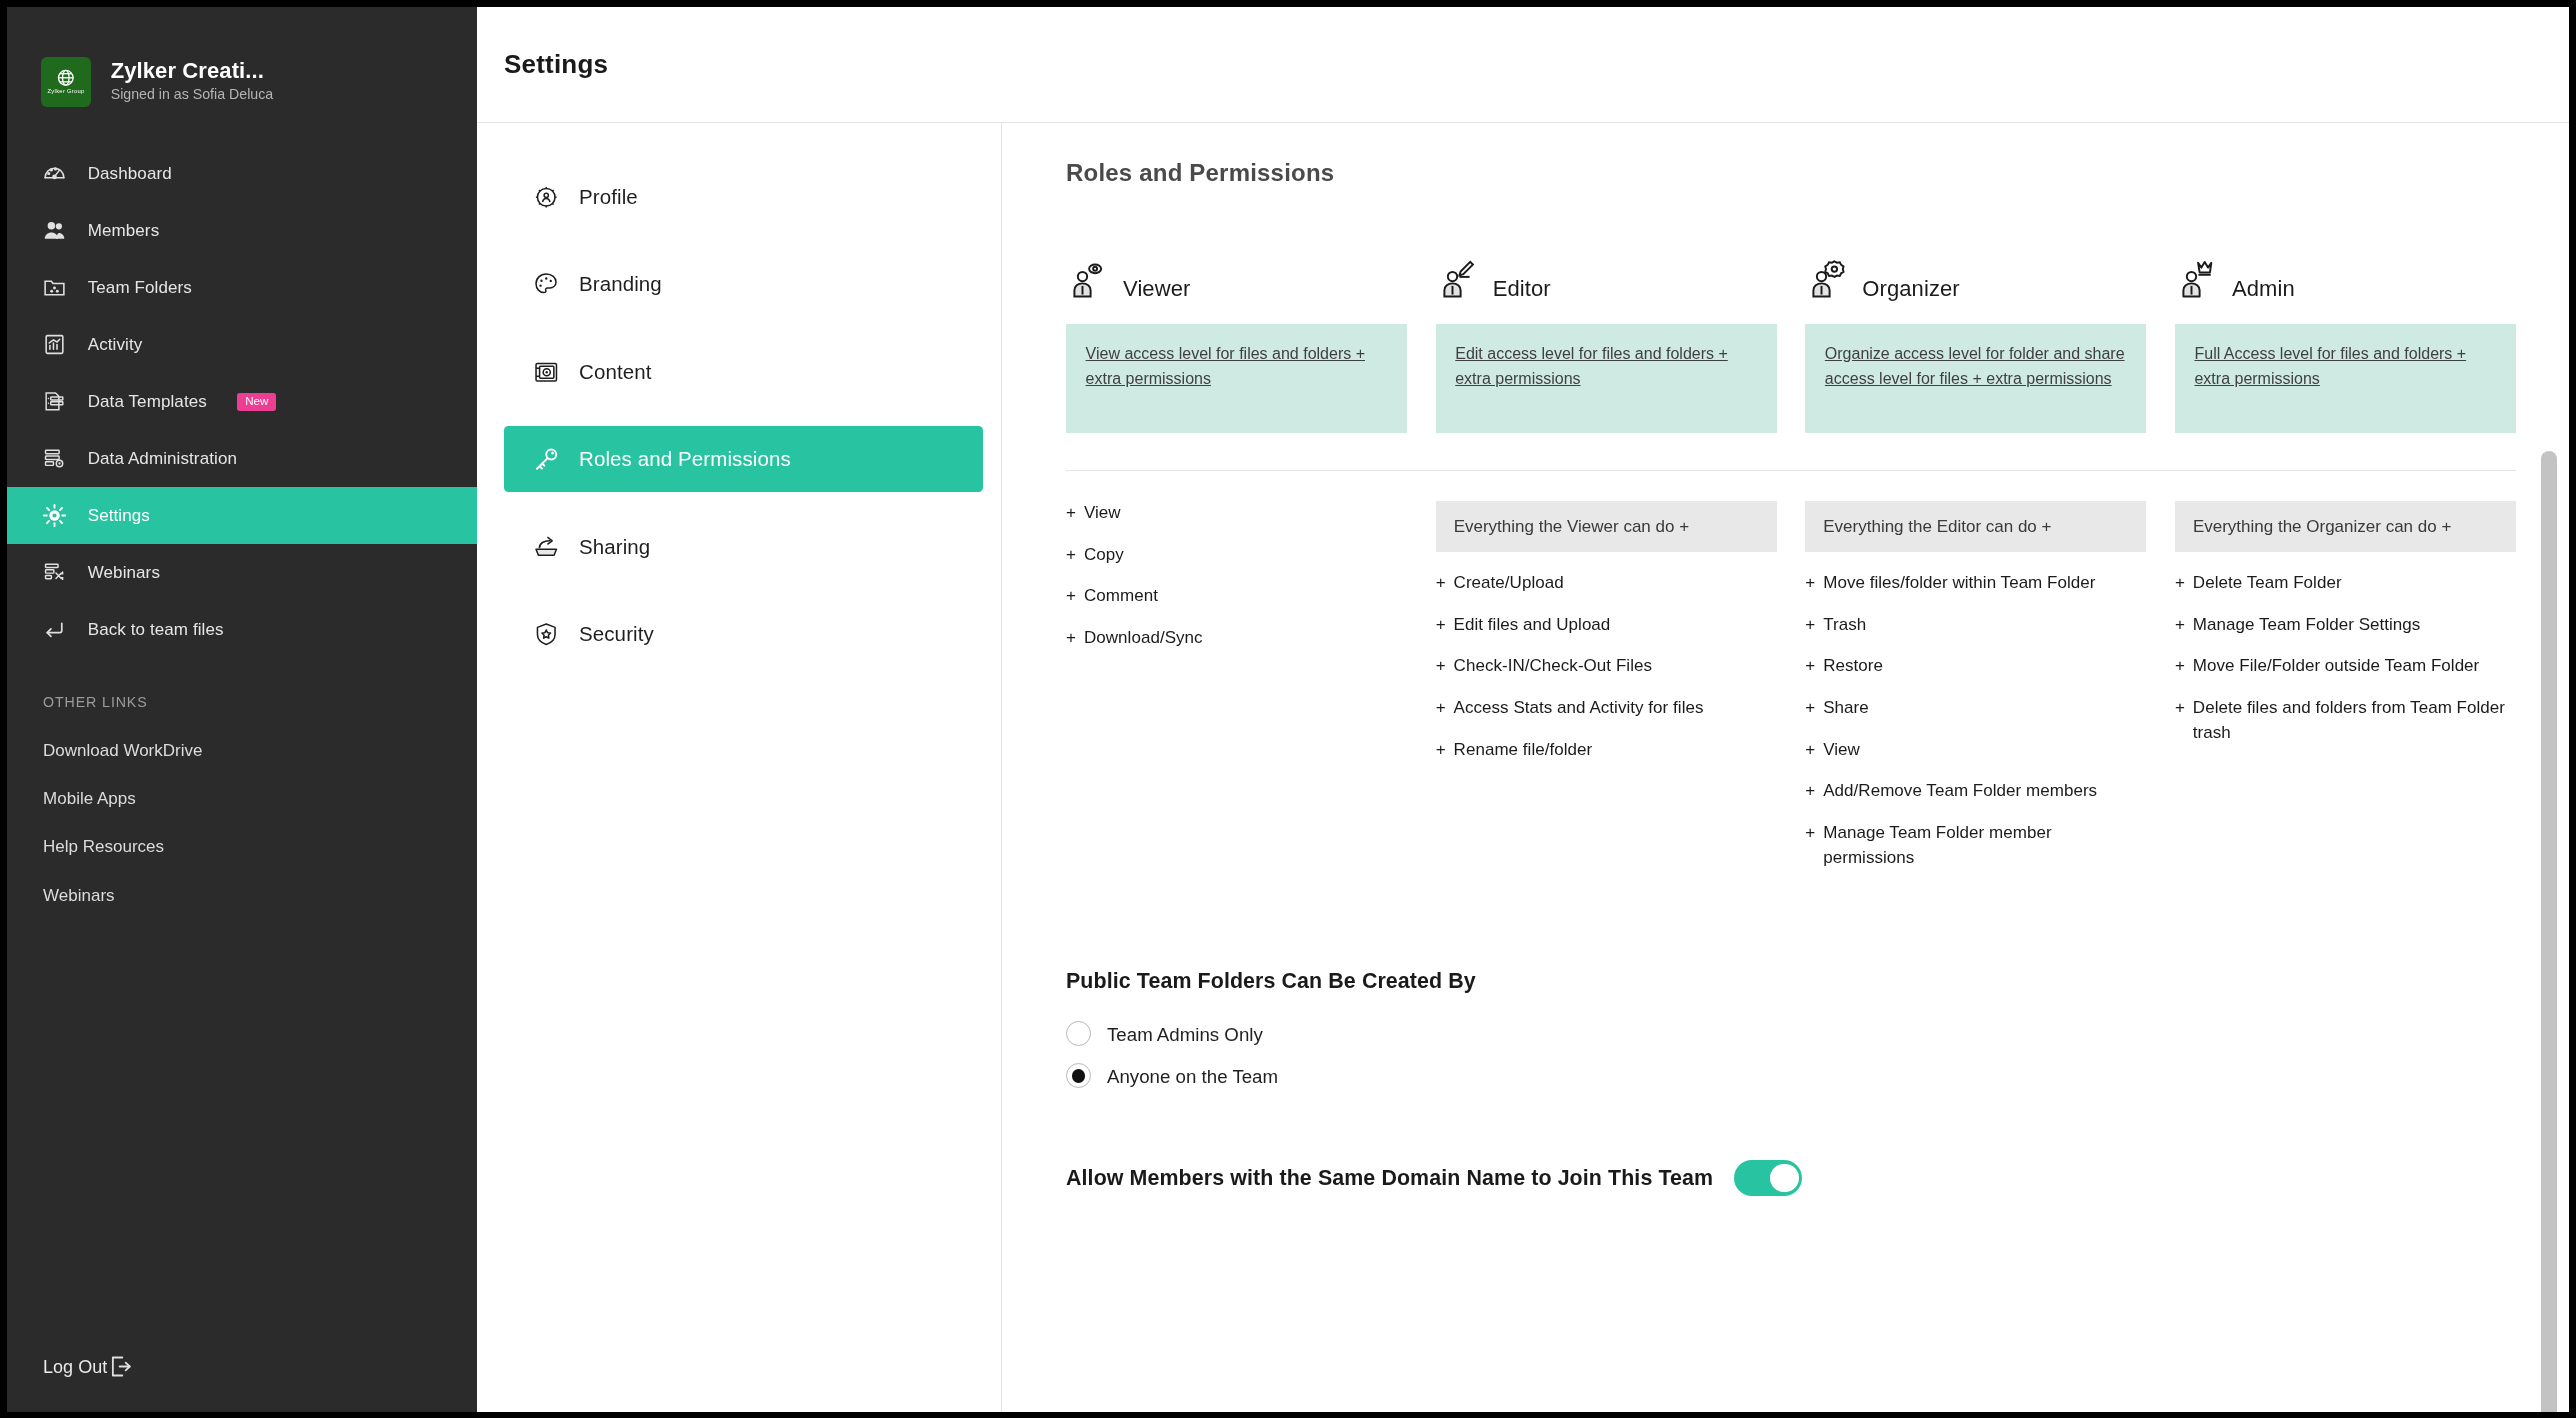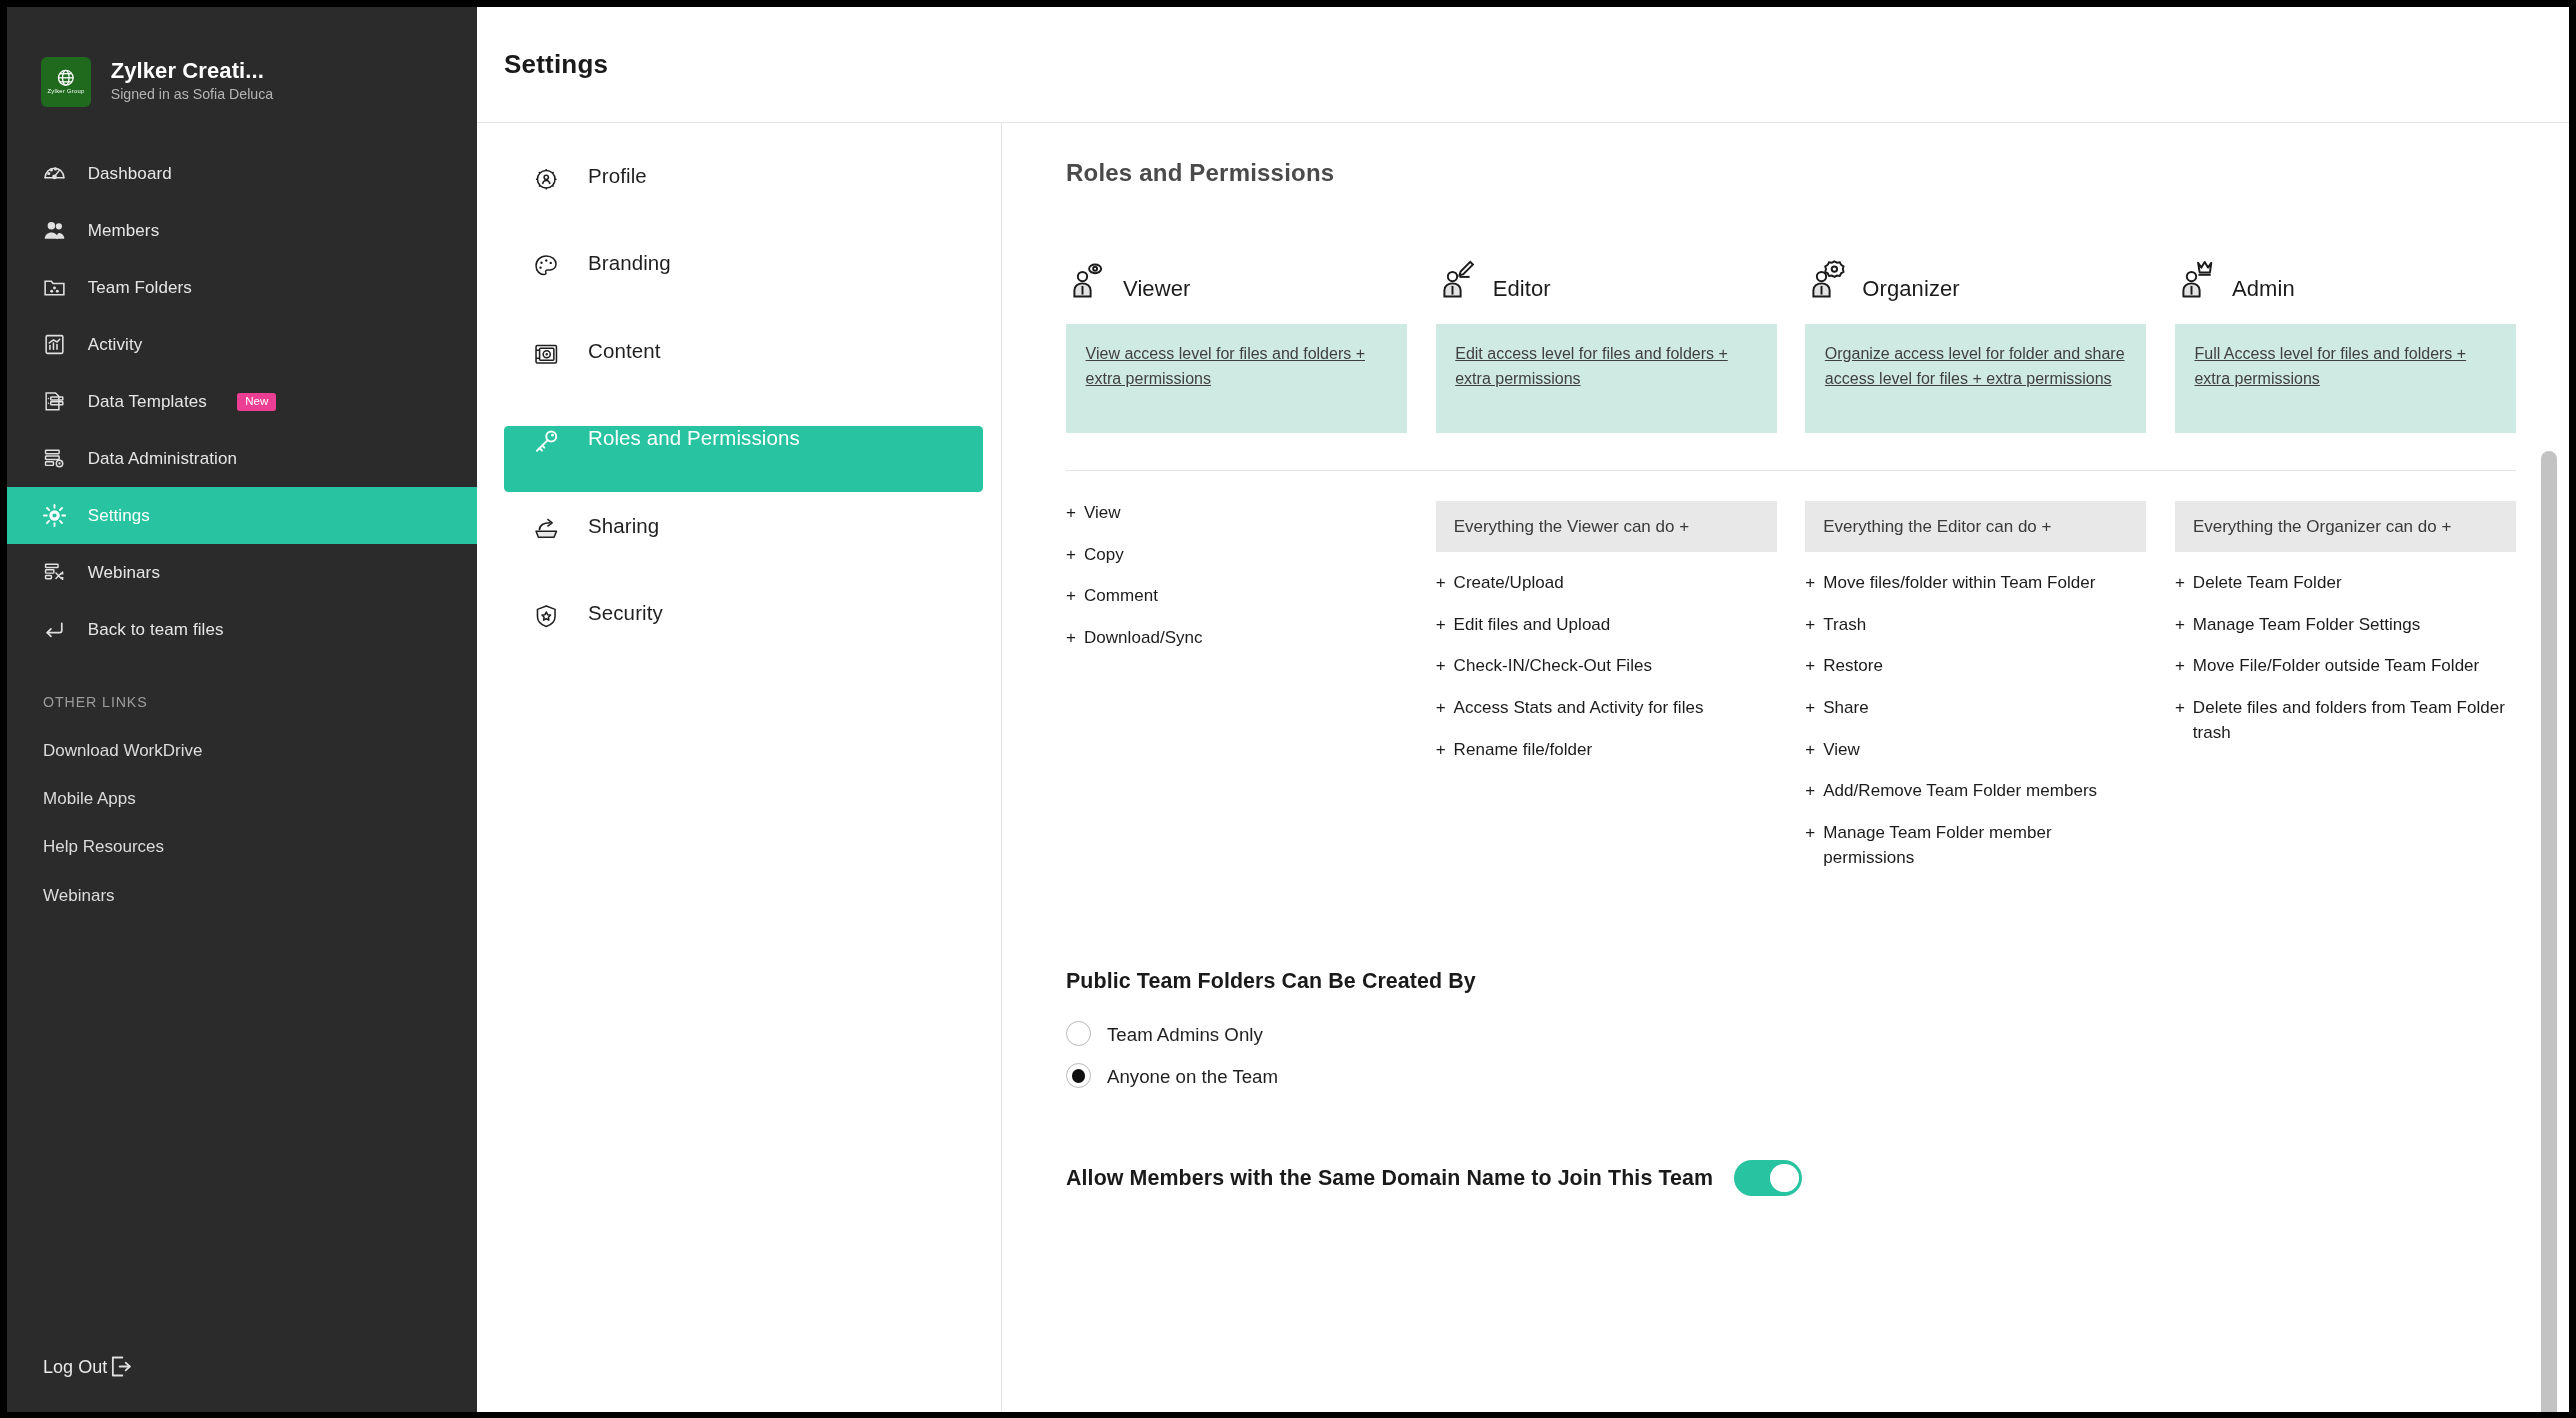--- a/index.html
+++ b/index.html
@@ -130,25 +130,25 @@
 
   
   .subnav {
     width: 525px;
     flex: 0 0 525px;
     border-right: 0.9px solid #e4e4e4;
     padding-top: 41px;
     background: #fff;
   }
   .subnav-item {
-    display: flex; align-items: flex-start;
+    display: flex; align-items: center;
     height: 66px;
     margin: 0 18px 21.4px 27px;
     padding-left: 27px;
-    gap: 27px;
+    gap: 18px;
     border-radius: 4.5px;
     cursor: pointer;
   }
   .subnav-item.active { background: #28c3a0; }
   .subnav-icon {
     width: 30px; height: 30px; flex: 0 0 30px;
     display: flex; align-items: center; justify-content: center;
   }
   .subnav-icon svg { display: block; }
   .subnav-label { font-size: 20.5px; color: #1f1f1f; letter-spacing: 0.1px; }

